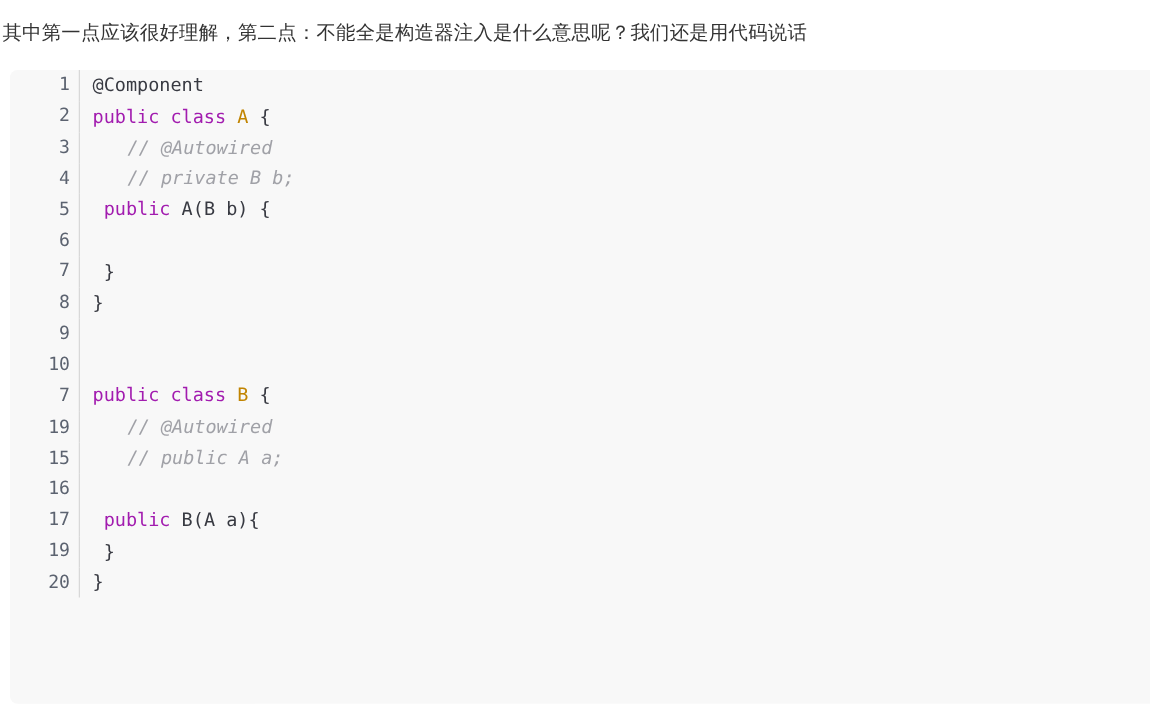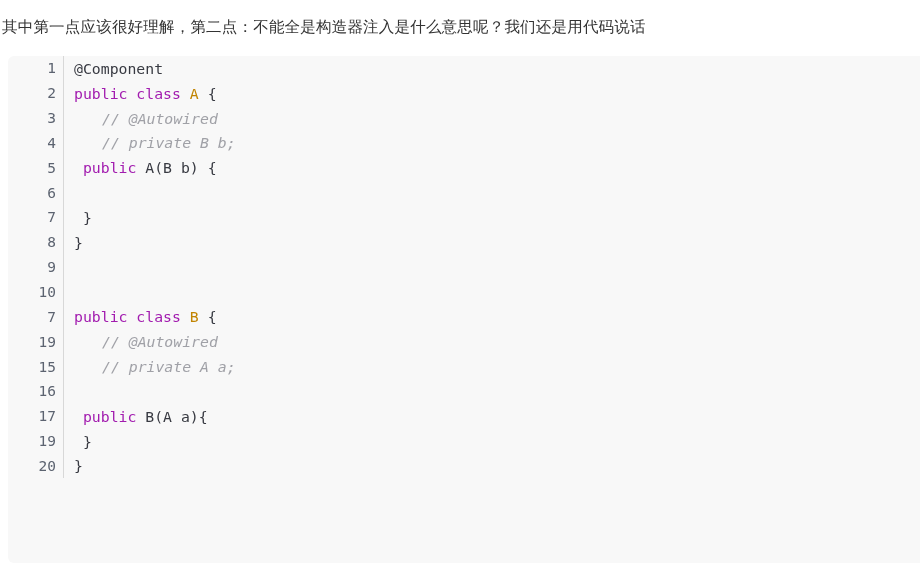--- a/index.html
+++ b/index.html
@@ -130,21 +130,21 @@
         <tr>
           <td class="lineno">7</td>
           <td class="codecell"><span class="kw">public class </span><span class="type">B</span><span class="plain"> {</span></td>
         </tr>
         <tr>
           <td class="lineno">19</td>
           <td class="codecell"><span class="comment">// @Autowired</span></td>
         </tr>
         <tr>
           <td class="lineno">15</td>
-          <td class="codecell"><span class="comment">// private A a;</span></td>
+          <td class="codecell"><span class="comment">// public A a;</span></td>
         </tr>
         <tr>
           <td class="lineno">16</td>
           <td class="codecell">&nbsp;</td>
         </tr>
         <tr>
           <td class="lineno">17</td>
           <td class="codecell"><span class="plain"> </span><span class="kw">public</span><span class="plain"> B(A a){</span></td>
         </tr>
         <tr>

